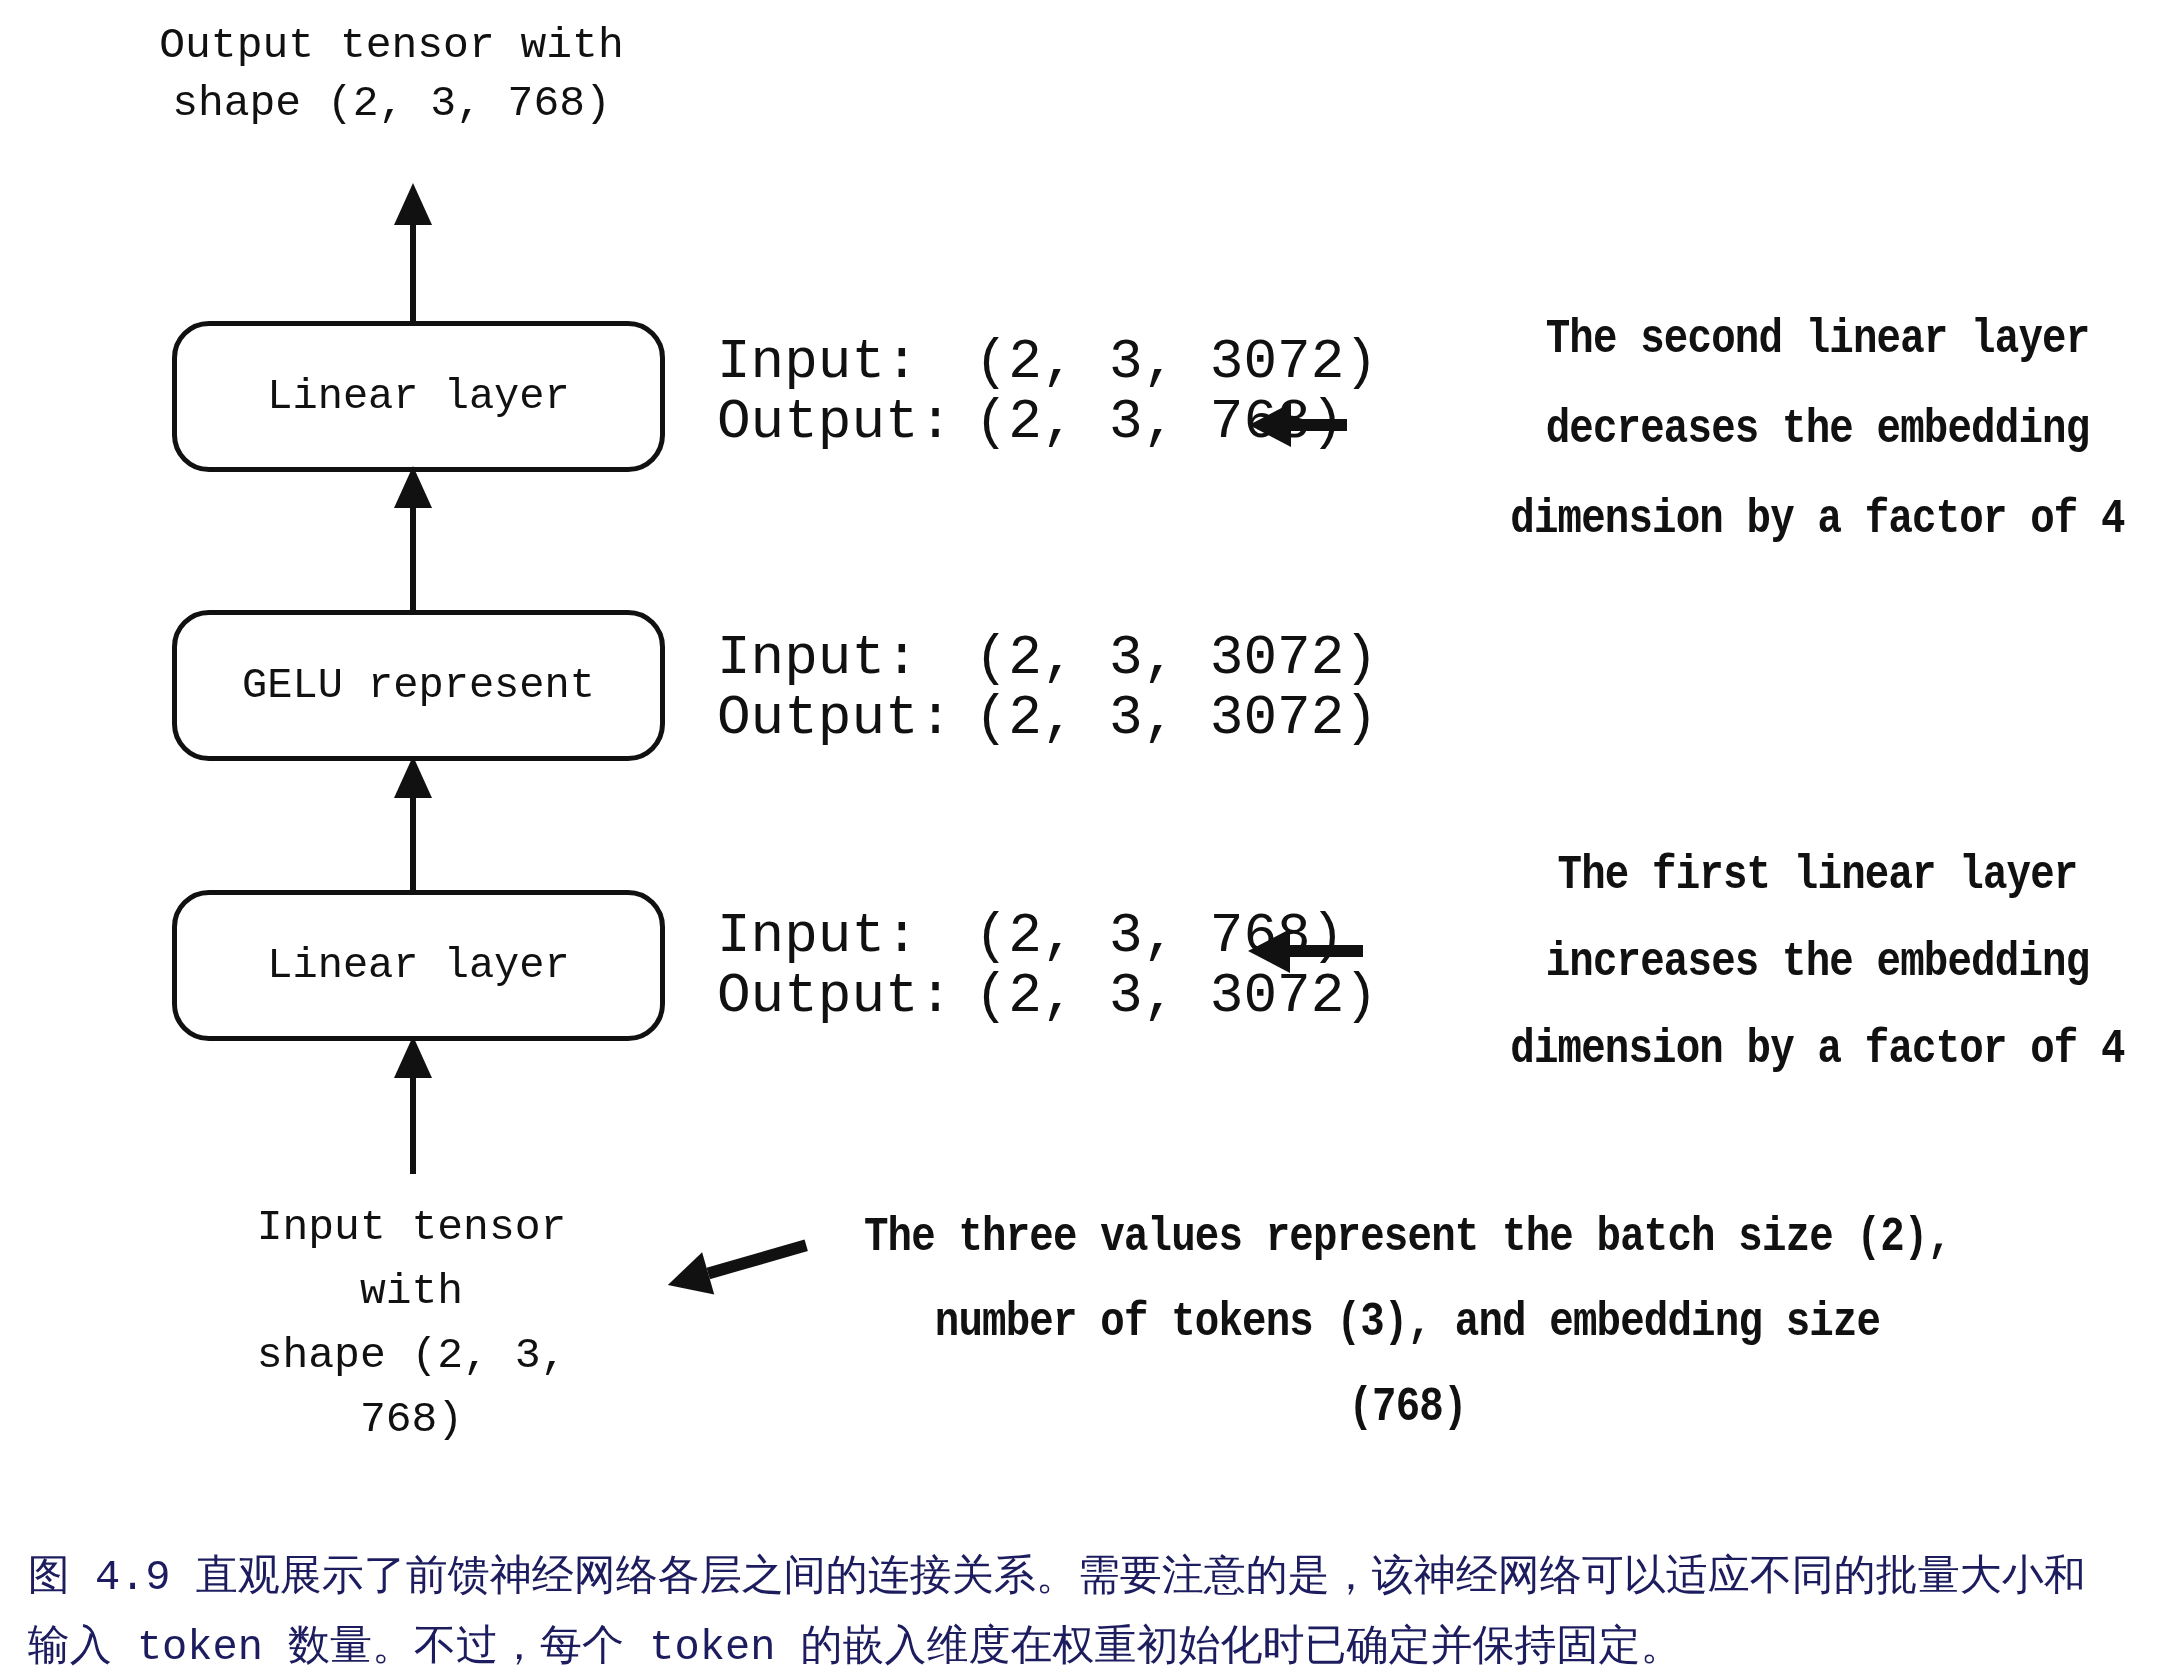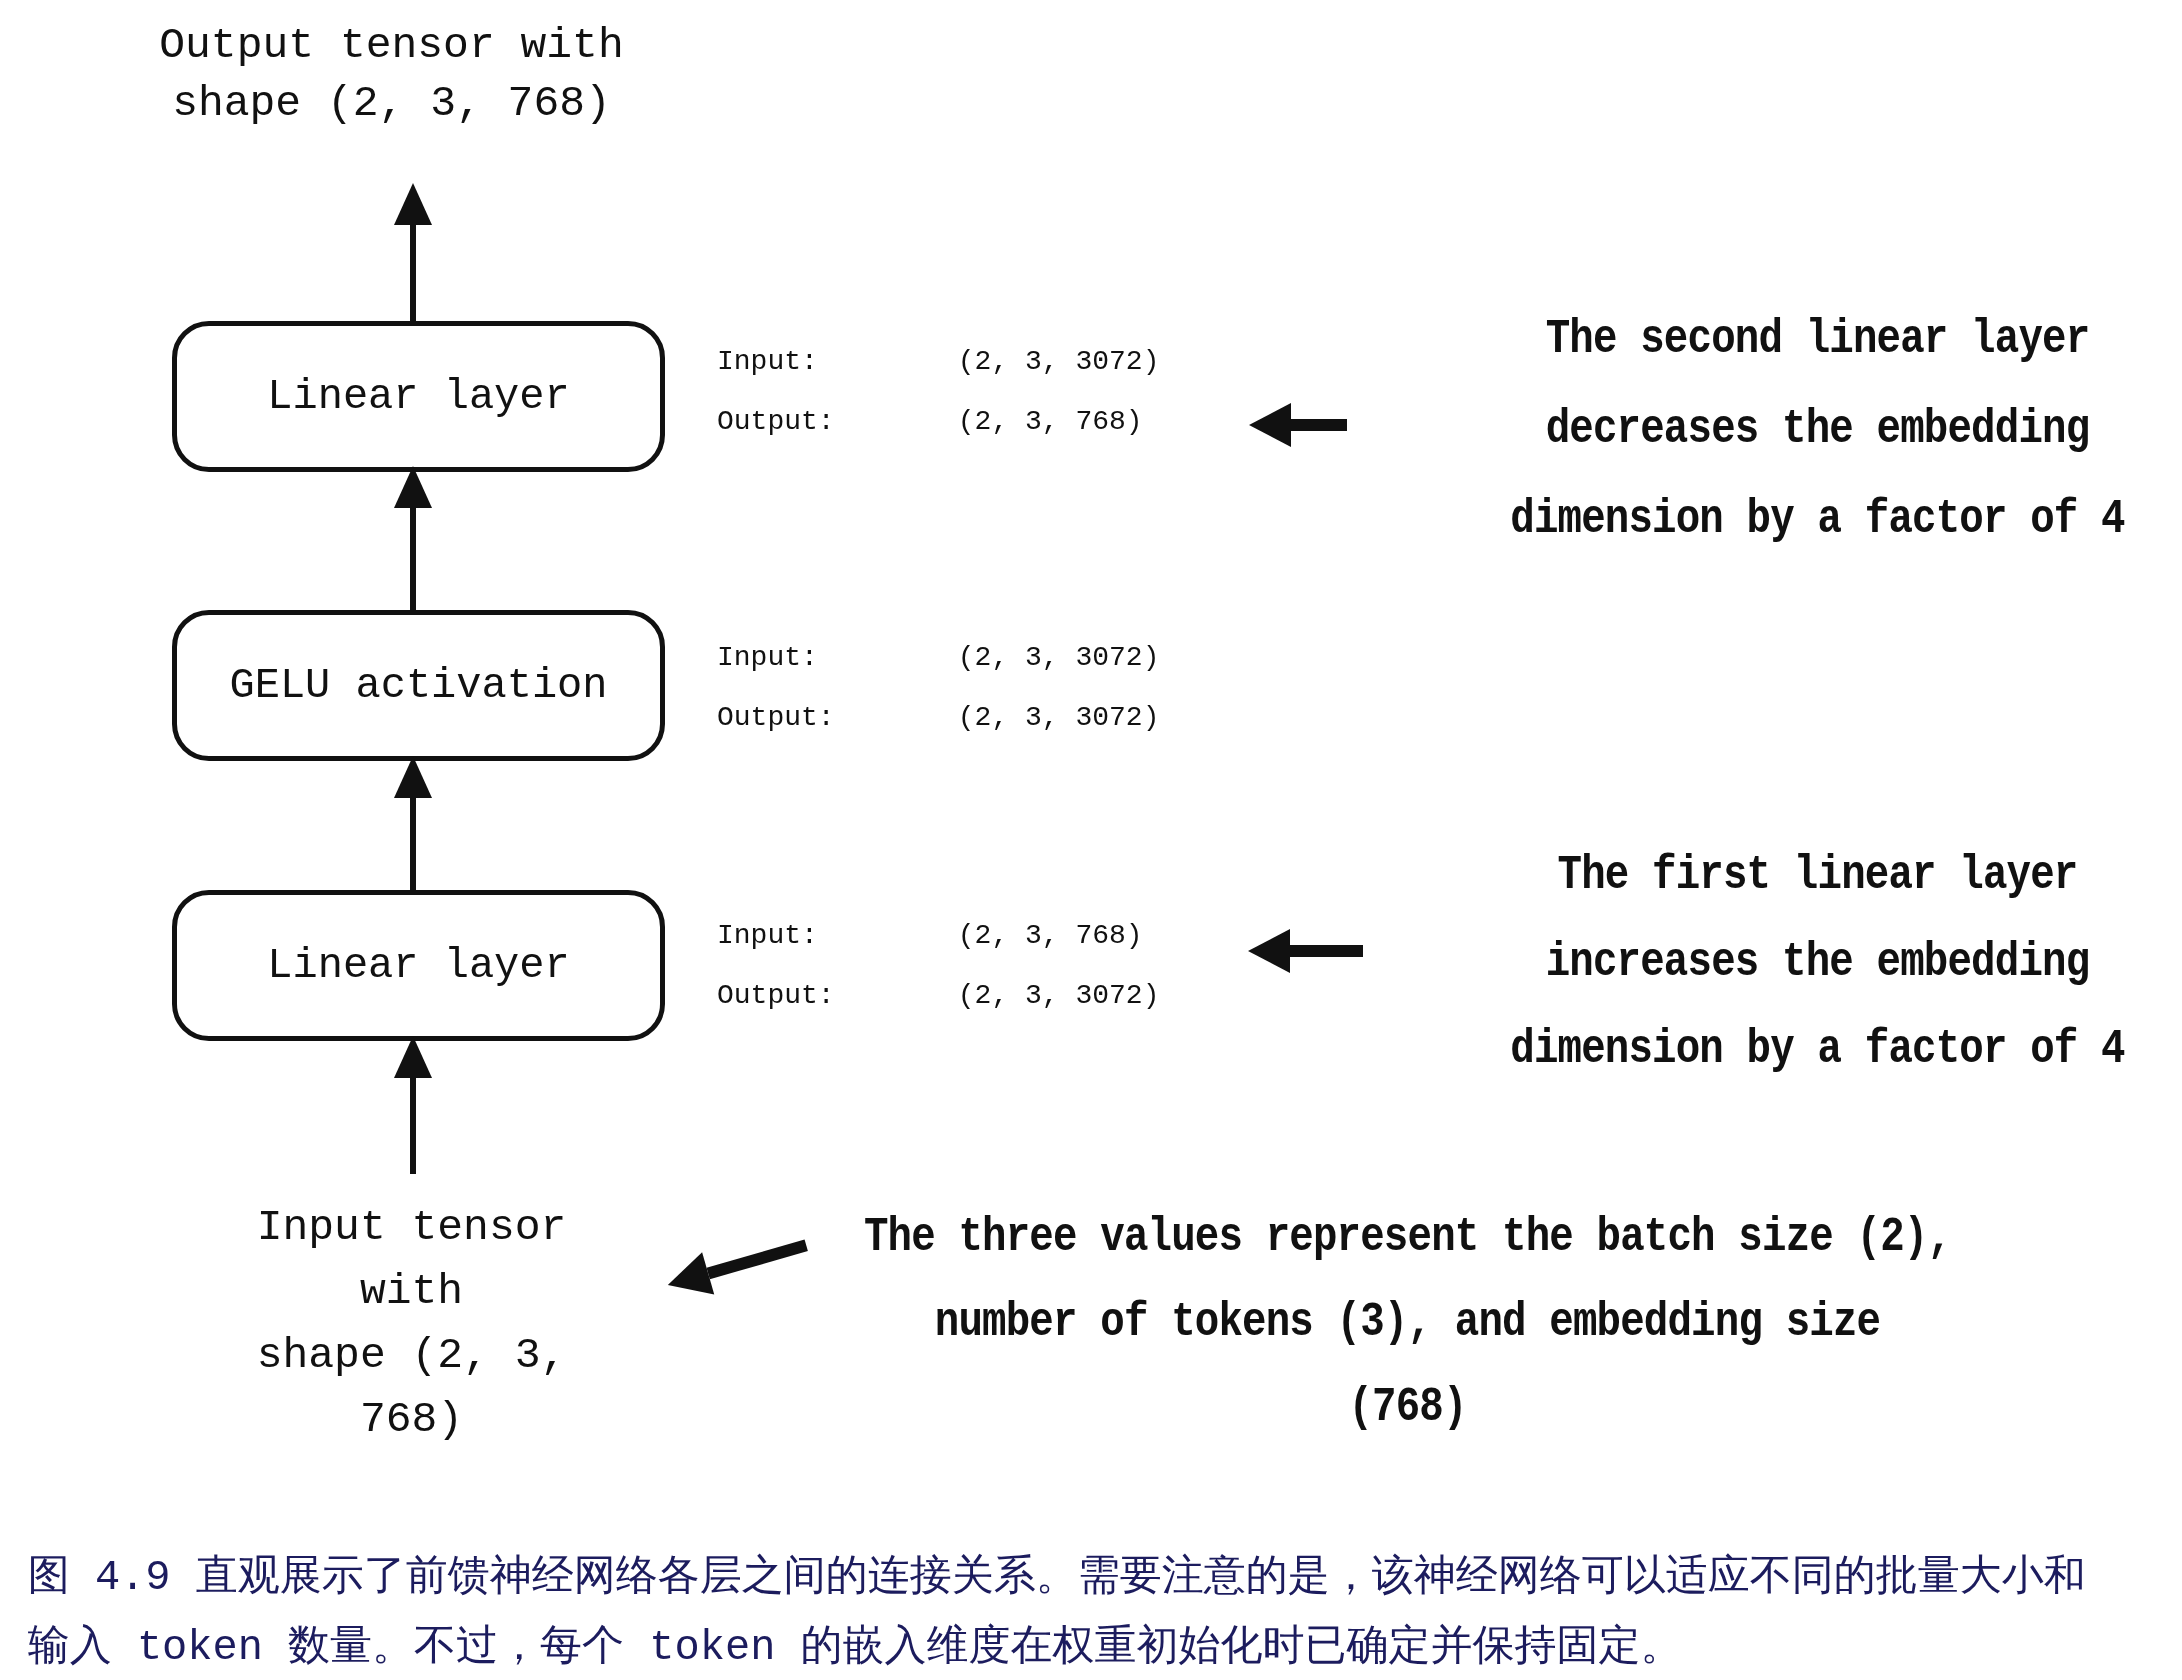--- a/index.html
+++ b/index.html
@@ -21,21 +21,21 @@
     color:var(--ink);letter-spacing:0;
   }
   
   .layer-box{
     position:absolute;left:152px;width:483px;height:141px;
     border:5.8px solid var(--ink);border-radius:37px;background:var(--background);
     display:flex;align-items:center;justify-content:center;
     font-size:42px;color:var(--ink);
   }
   
-  .io-row{position:absolute;left:697px;font-size:28px;line-height:60px;}
+  .io-row{position:absolute;left:697px;font-size:56px;line-height:60px;}
   .io-line{display:block;}
   .io-label{display:inline-block;width:224px;}
   .io-value{display:inline-block;}
   
   .v-arrow{position:absolute;}
   .head-up{
     position:absolute;width:0;height:0;left:0;top:0;
     border-left:19.3px solid transparent;border-right:19.3px solid transparent;
     border-bottom:42px solid var(--ink);
   }
@@ -97,21 +97,21 @@
   <div class="annotation prelines" style="left:1421px;top:294px;width:753px;">The second linear layer
 decreases the embedding
 dimension by a factor of 4</div>
 
   <div class="v-arrow" style="left:374px;top:466px;height:144px;">
     <span class="head-up"></span>
     <span class="v-shaft" style="top:41px;height:103px;"></span>
   </div>
 
   <div class="layer-box" style="top:610px;">
-    <span>GELU activation</span>
+    <span>GELU represent</span>
   </div>
 
   <div class="io-row" style="top:628px;">
     <span class="io-line">
       <span class="io-label">Input:</span>
       <span class="io-value">(2, 3, 3072)</span>
     </span>
     <span class="io-line">
       <span class="io-label">Output:</span>
       <span class="io-value">(2, 3, 3072)</span>

